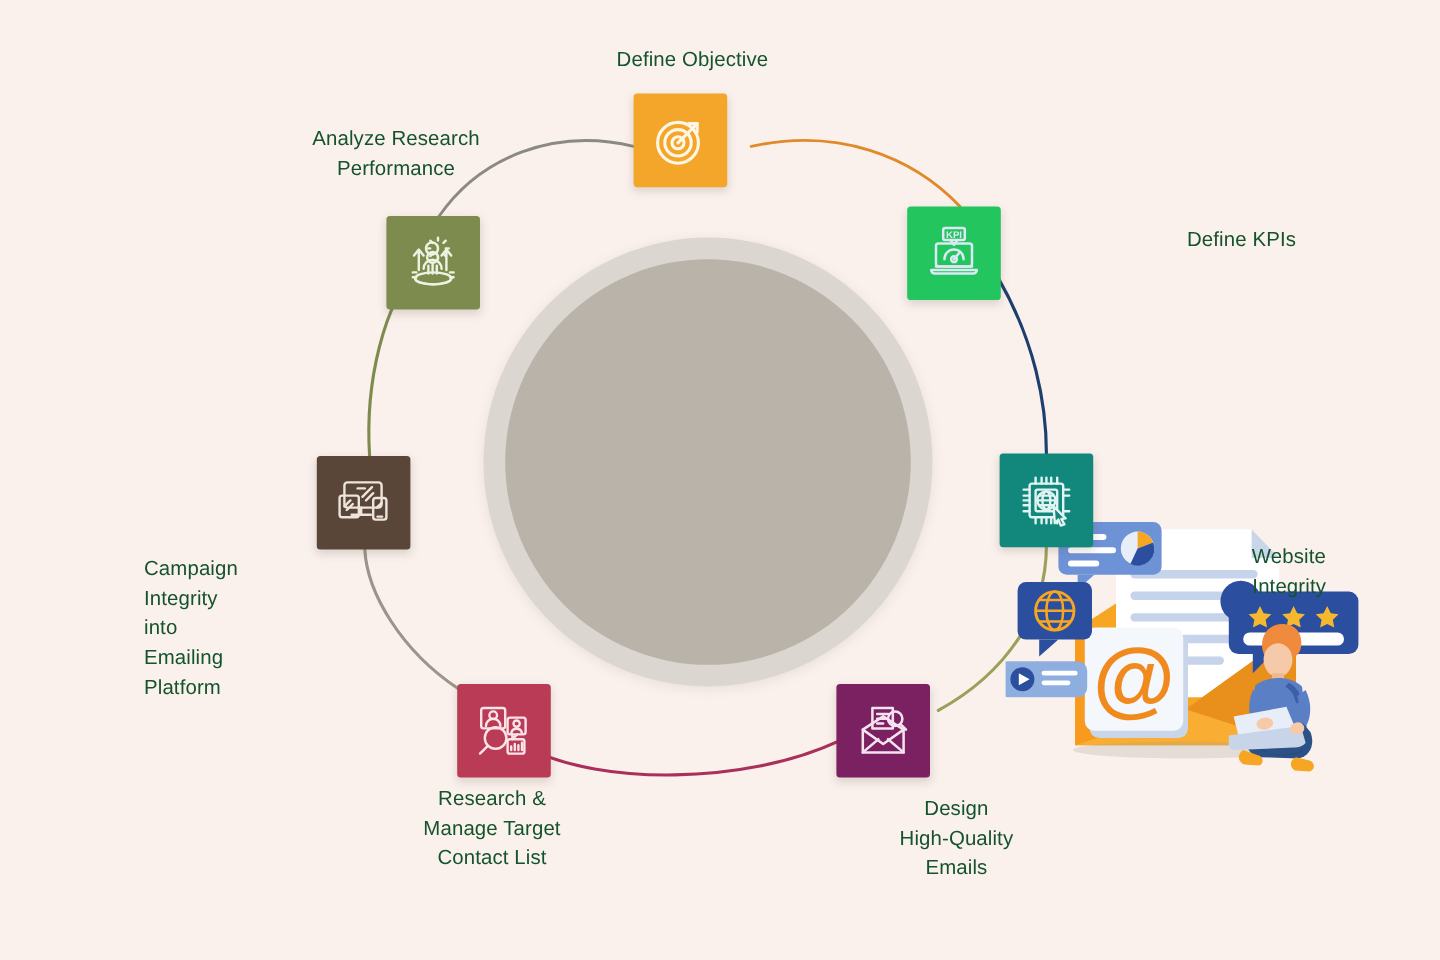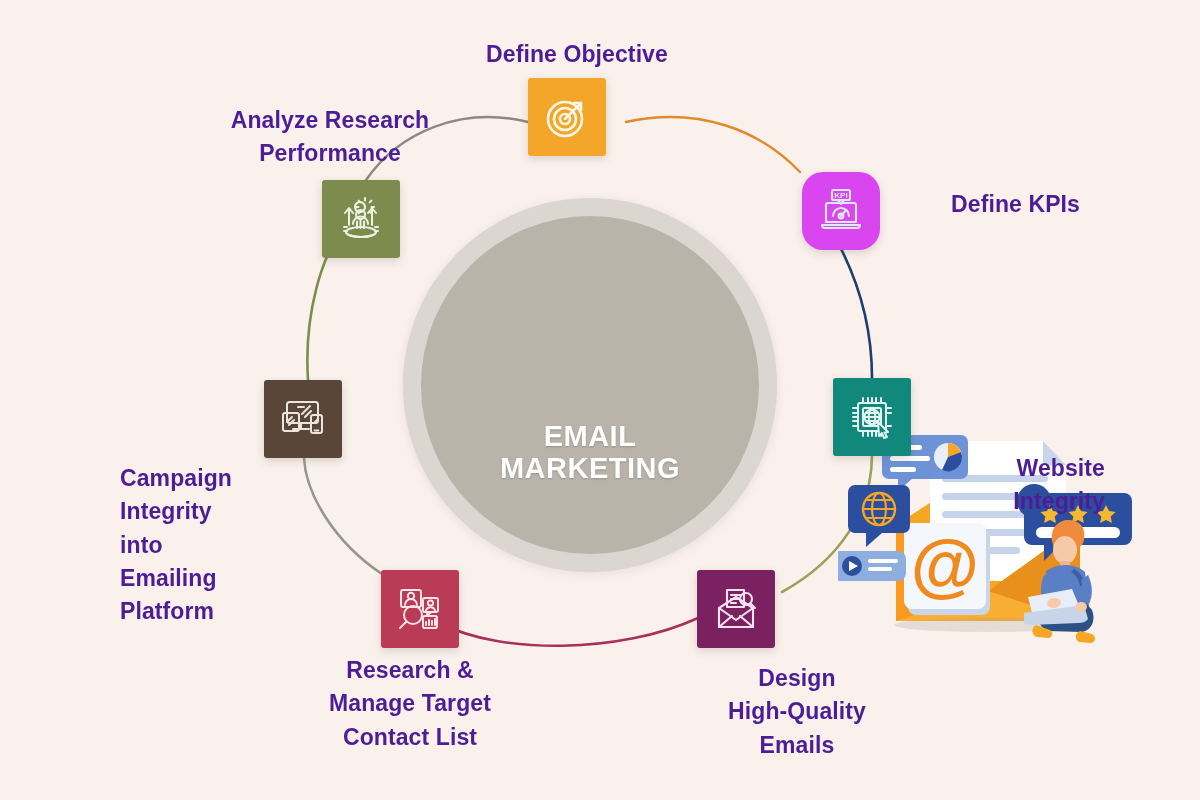--- a/index.html
+++ b/index.html
@@ -36,24 +36,23 @@
 
   
   .node{position:absolute;}
   .box{
     position:absolute;width:78px;height:78px;border-radius:3px;
     display:flex;align-items:center;justify-content:center;
     box-shadow:0 3px 8px rgba(90,80,70,.20);
   }
   .box svg{display:block;}
   .label{
-    position:absolute;color:#4c1d95;
-    font-size:23px;line-height:1.45;letter-spacing:.1px;
+    position:absolute;color:#14532d;
+    font-size:17px;line-height:1.45;letter-spacing:.1px;
     white-space:pre-line;
-    font-weight:bold;
   }
   .lbl-center{text-align:center;}
   .lbl-left{text-align:left;}
   .lbl-right{text-align:right;}
 </style>
 </head>
 <body>
 
 <div id="stage">
 
@@ -167,43 +166,39 @@
         <path d="M242,208 c-5,2 -6,8 -1,11 l12,1 c5,-1 5,-7 1,-9 z" fill="#F6A623"></path>
 
         <path d="M190,174 L234,166 L244,190 L196,198 Z" fill="#E8EEF8"></path>
         <path d="M186,190 L246,182 L250,196 c-2,3 -6,4 -10,4 l-48,2 c-4,0 -7,-2 -6,-5 z" fill="#C8D5E8"></path>
 
         <ellipse cx="216" cy="180" rx="7" ry="5" fill="#F6C9A8" transform="rotate(-10 216 180)"></ellipse>
         <ellipse cx="243" cy="184" rx="6" ry="5" fill="#F6C9A8" transform="rotate(-10 243 184)"></ellipse>
       </g>
     </svg>
 
-    <div class="hub-title">
-      <div>EMAIL</div>
-      <div>MARKETING</div>
-    </div>
   </div>
 
   <div class="node">
     <div class="label lbl-center" style="left:432px;top:38px;width:290px;">Define Objective</div>
     <div class="box" style="left:528px;top:78px;background:#F4A62A;">
       <svg width="48" height="48" viewBox="0 0 48 48">
         <g fill="none" stroke="#FFF6E6" stroke-width="2.6" stroke-linecap="round" stroke-linejoin="round">
           <circle cx="22" cy="26" r="17"></circle>
           <circle cx="22" cy="26" r="11"></circle>
           <circle cx="22" cy="26" r="5"></circle>
           <path d="M22,26 L38,10"></path>
           <path d="M31,10 L38,10 L38,17"></path>
         </g>
       </svg>
     </div>
   </div>
 
   <div class="node">
-    <div class="box" style="left:802px;top:172px;background:#d946ef;border-radius:21px;">
+    <div class="box" style="left:756px;top:172px;background:#22c55e;">
       <svg width="50" height="50" viewBox="0 0 50 50">
         <g fill="none" stroke="#DCE8F4" stroke-width="2.1" stroke-linecap="round" stroke-linejoin="round">
           <rect x="16" y="4" width="18" height="10" rx="1.5"></rect>
           <path d="M22,14 L25,18 L28,14"></path>
           <rect x="10" y="17" width="30" height="19" rx="2"></rect>
           <path d="M6,39 h38 a3,3 0 0 1 -3,3 h-32 a3,3 0 0 1 -3,-3 z"></path>
           <path d="M10,36 h30"></path>
           <path d="M17,30 a8,8 0 0 1 16,0"></path>
           <path d="M25,30 L30,24"></path>
           <circle cx="25" cy="30" r="2.4"></circle>

